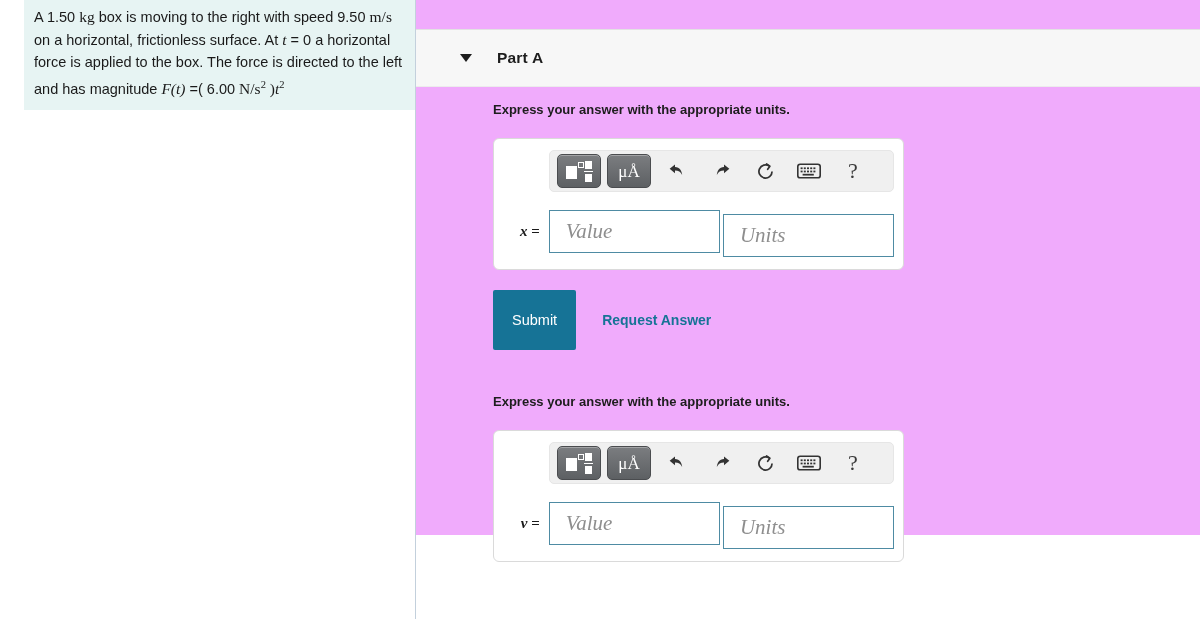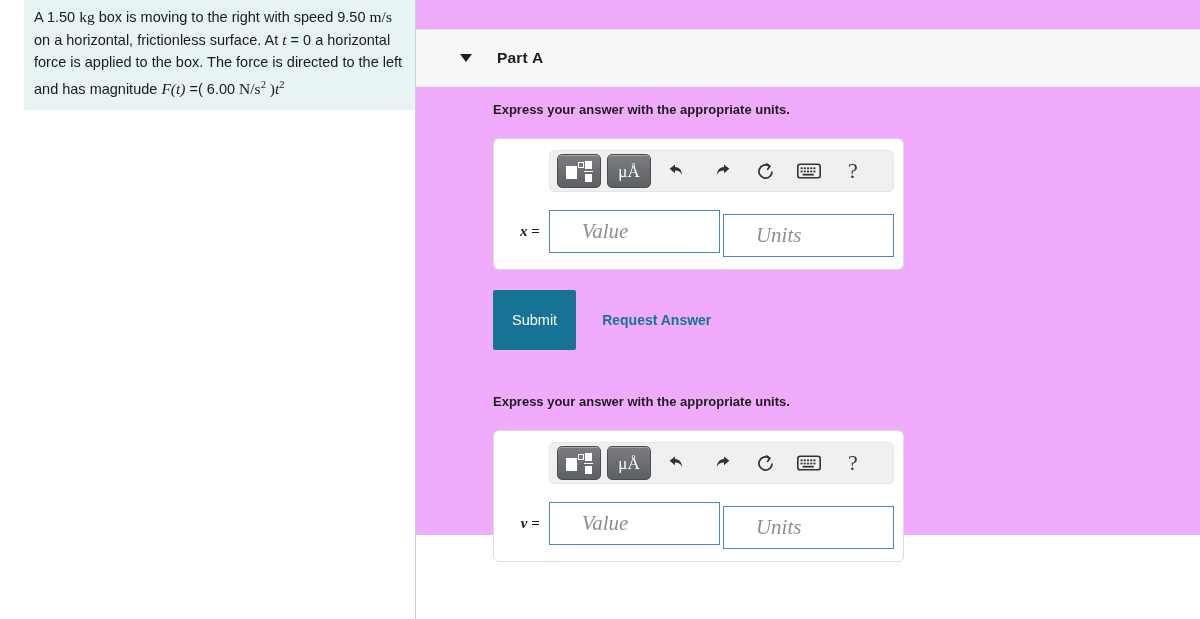--- a/index.html
+++ b/index.html
@@ -182,21 +182,21 @@
     font-size: 15px;
     color: #1a1a1a;
   }
   .field {
     height: 43px;
     border: 1px solid #4e8ba3;
     background: #ffffff;
     box-sizing: border-box;
     display: flex;
     align-items: center;
-    padding-left: 32px;
+    padding-left: 16px;
     font-family: "Liberation Serif", serif;
     font-style: italic;
     font-size: 21px;
     color: #8e8e8e;
     cursor: text;
   }
   .field-value { width: 172px; margin-right: 3px; }
   .field-units { width: 172px; margin-top: 8px; }
 
   .actions {

